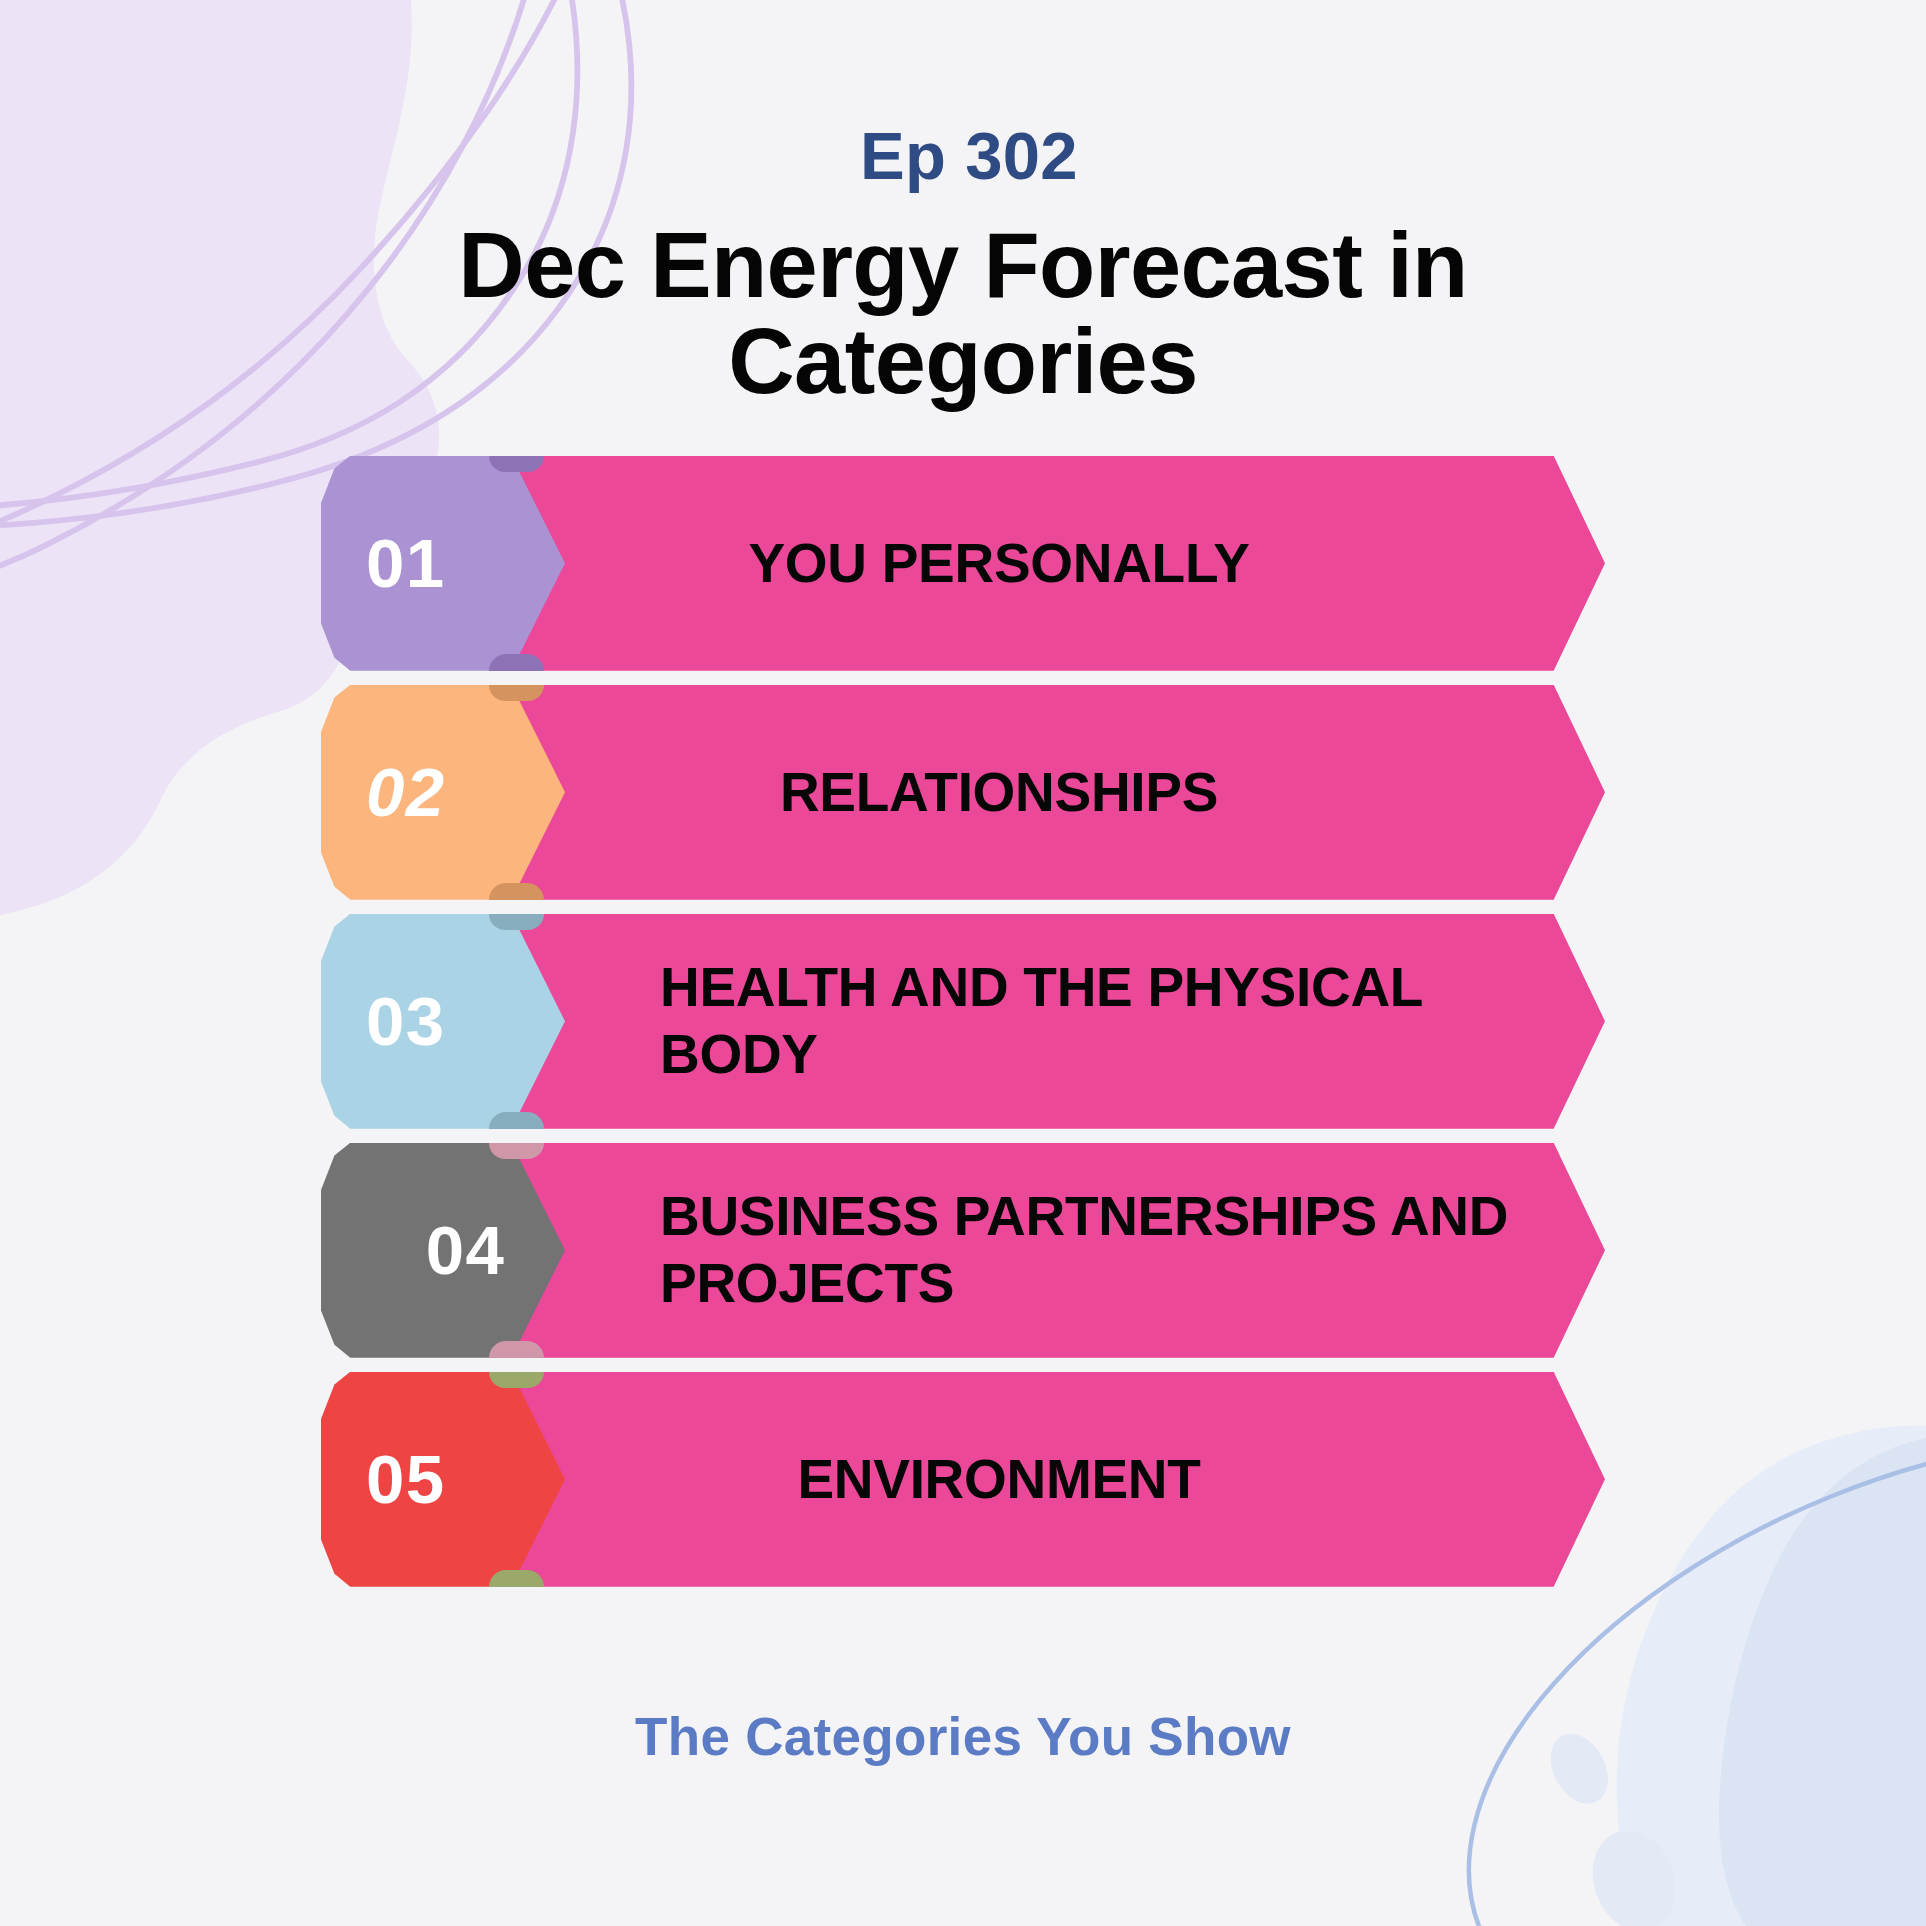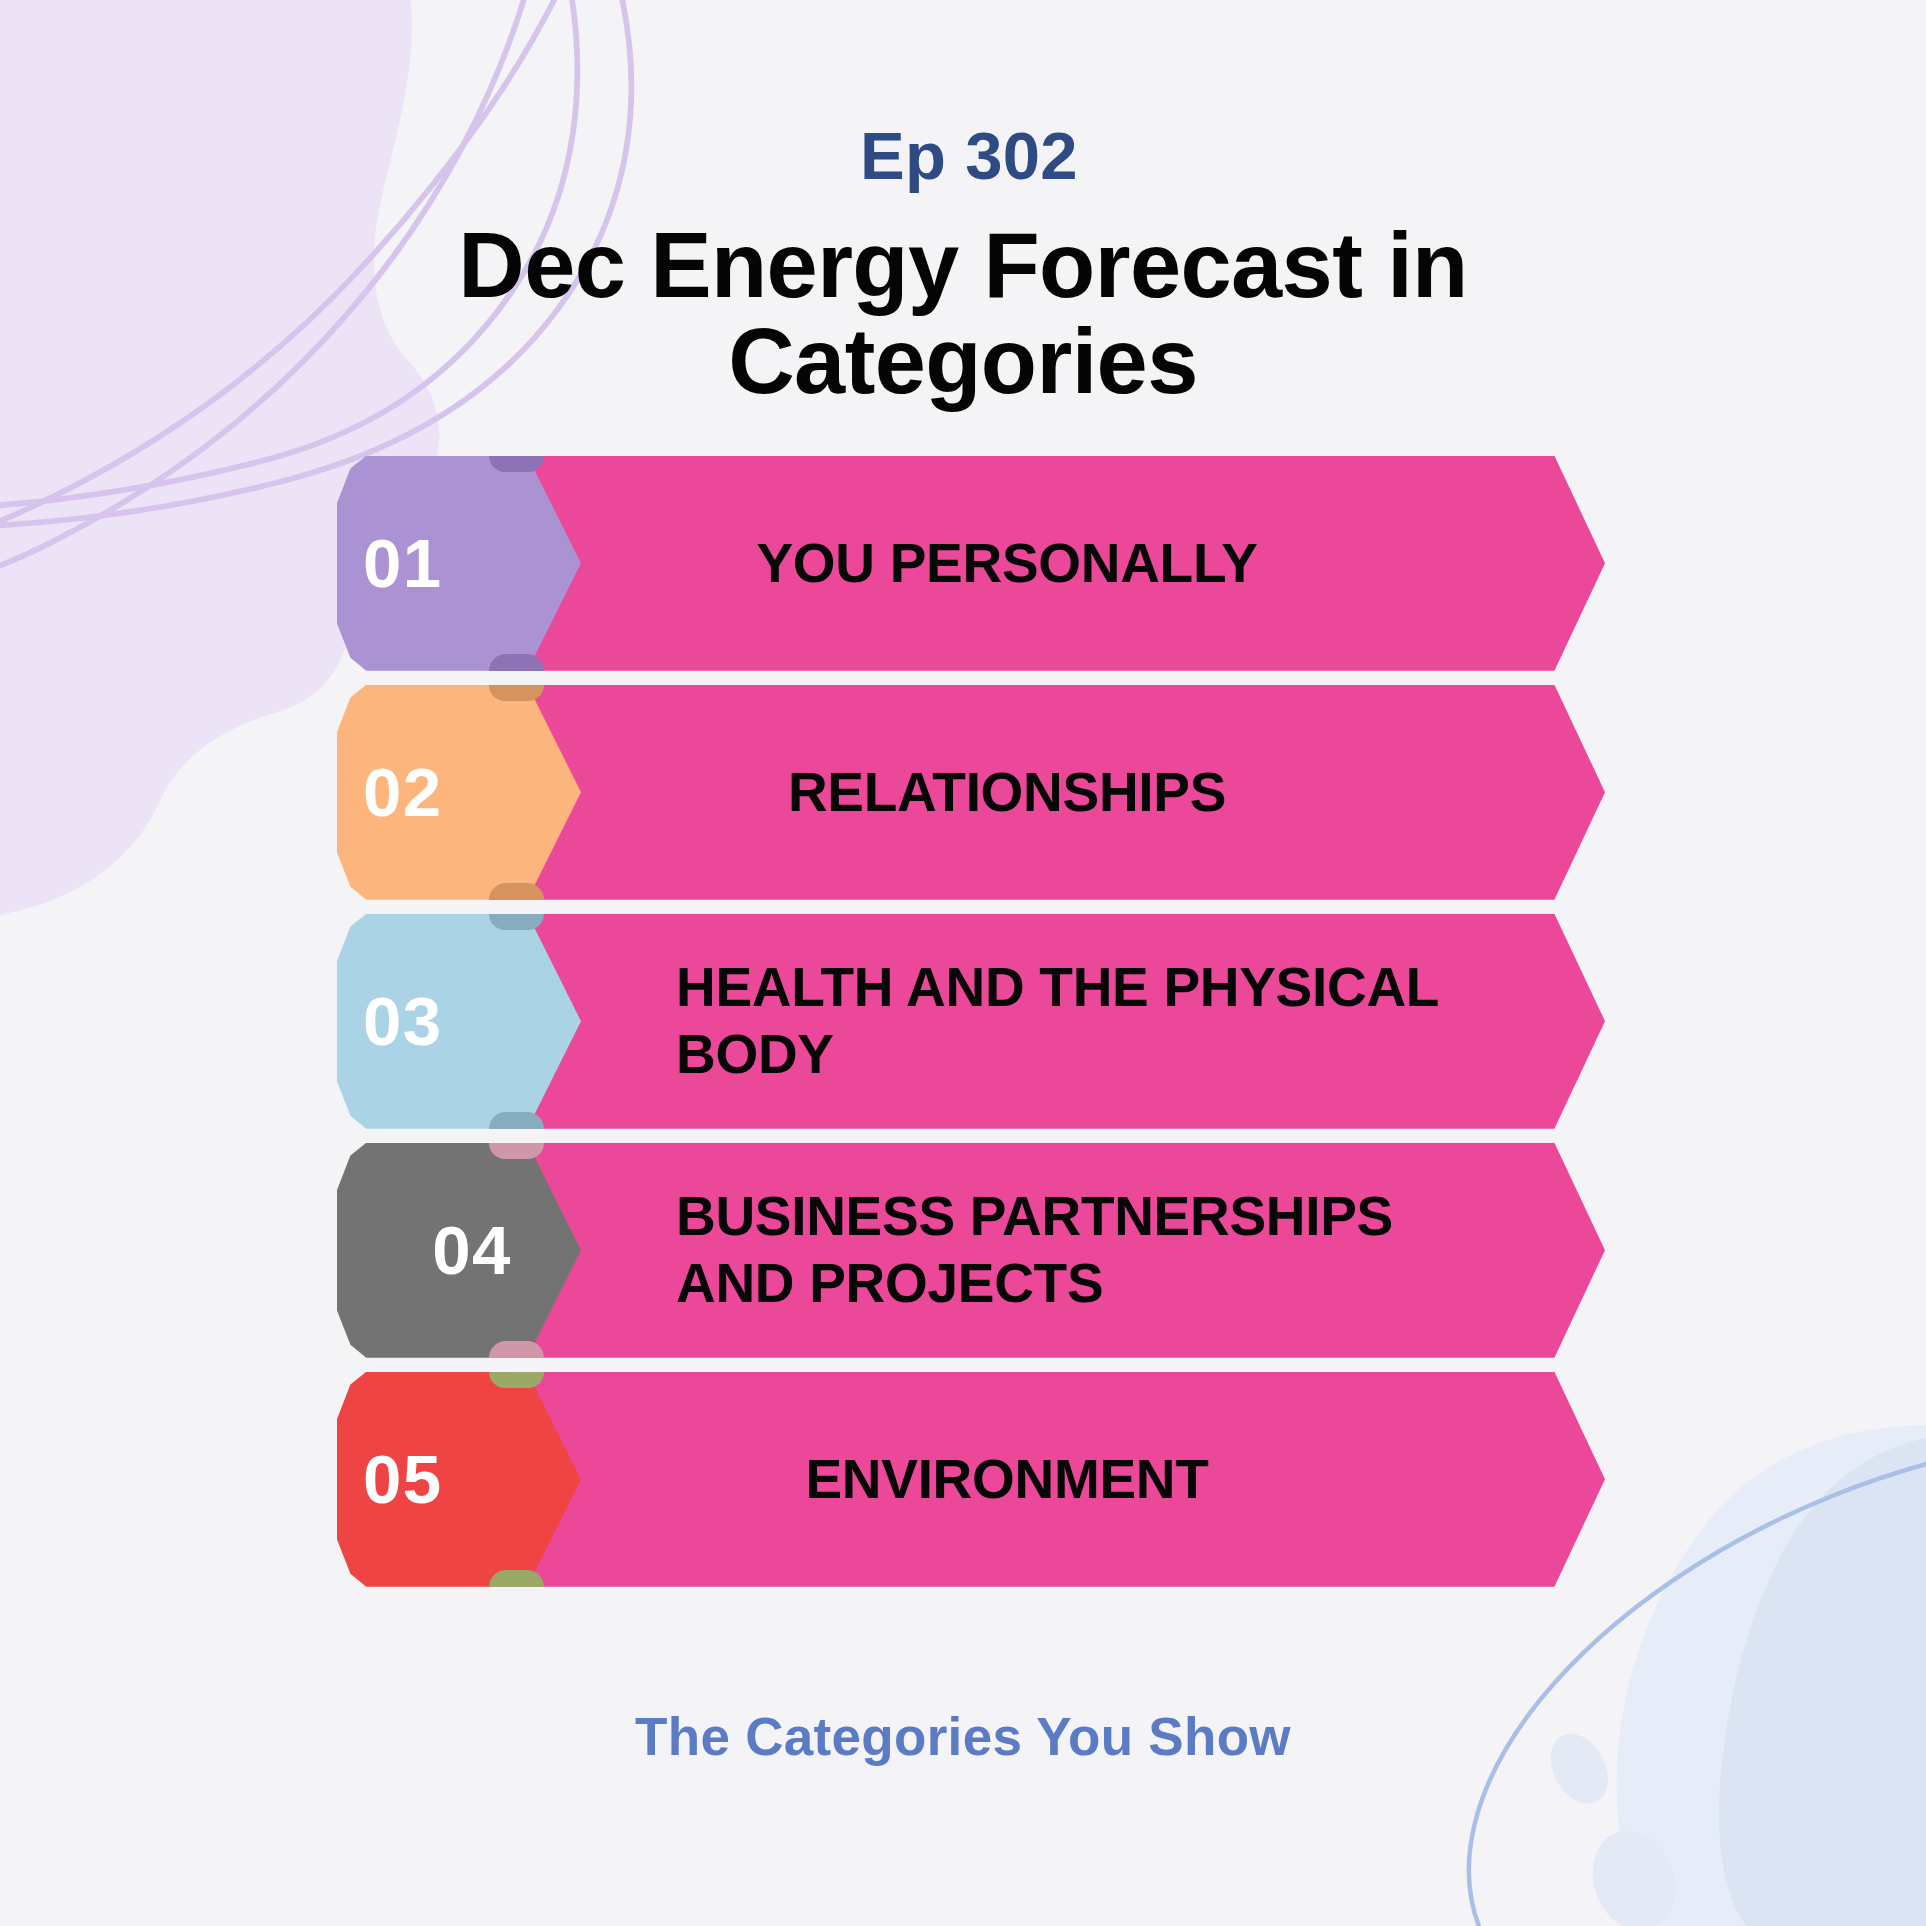--- a/index.html
+++ b/index.html
@@ -82,27 +82,26 @@
 
   
   .badge {
     position: relative;
     z-index: 3;
     width: 244px;
     flex: 0 0 244px;
     display: flex;
     align-items: center;
     justify-content: flex-start;
-    padding-left: 26px;
+    padding-left: 45px;
     clip-path: polygon(
        0% 22%,  5.5% 6%,  12% 0%,
       78% 0%,  100% 50%,  78% 100%,
       12% 100%, 5.5% 94%, 0% 78%
     );
-    margin-left: 16px;
   }
 
   .badge-number {
     font-size: 69px;
     font-weight: bold;
     color: #ffffff;
     letter-spacing: 1.3px;
     line-height: 1;
   }
 
@@ -219,21 +218,21 @@
         <span class="badge-number">01</span>
       </div>
       <div class="nub top" style="background: rgb(141, 115, 181);"></div>
       <div class="nub bottom" style="background: rgb(141, 115, 181);"></div>
       <div class="card centered">
         <span class="card-label">YOU PERSONALLY</span>
       </div>
     </div>
 
     <div class="category-row">
-      <div class="badge" style="background: rgb(252, 181, 124);">
+      <div class="badge" style="background: rgb(252, 181, 124); font-style: italic;">
         <span class="badge-number">02</span>
       </div>
       <div class="nub top" style="background: rgb(212, 147, 95);"></div>
       <div class="nub bottom" style="background: rgb(212, 147, 95);"></div>
       <div class="card centered">
         <span class="card-label">RELATIONSHIPS</span>
       </div>
     </div>
 
     <div class="category-row">

